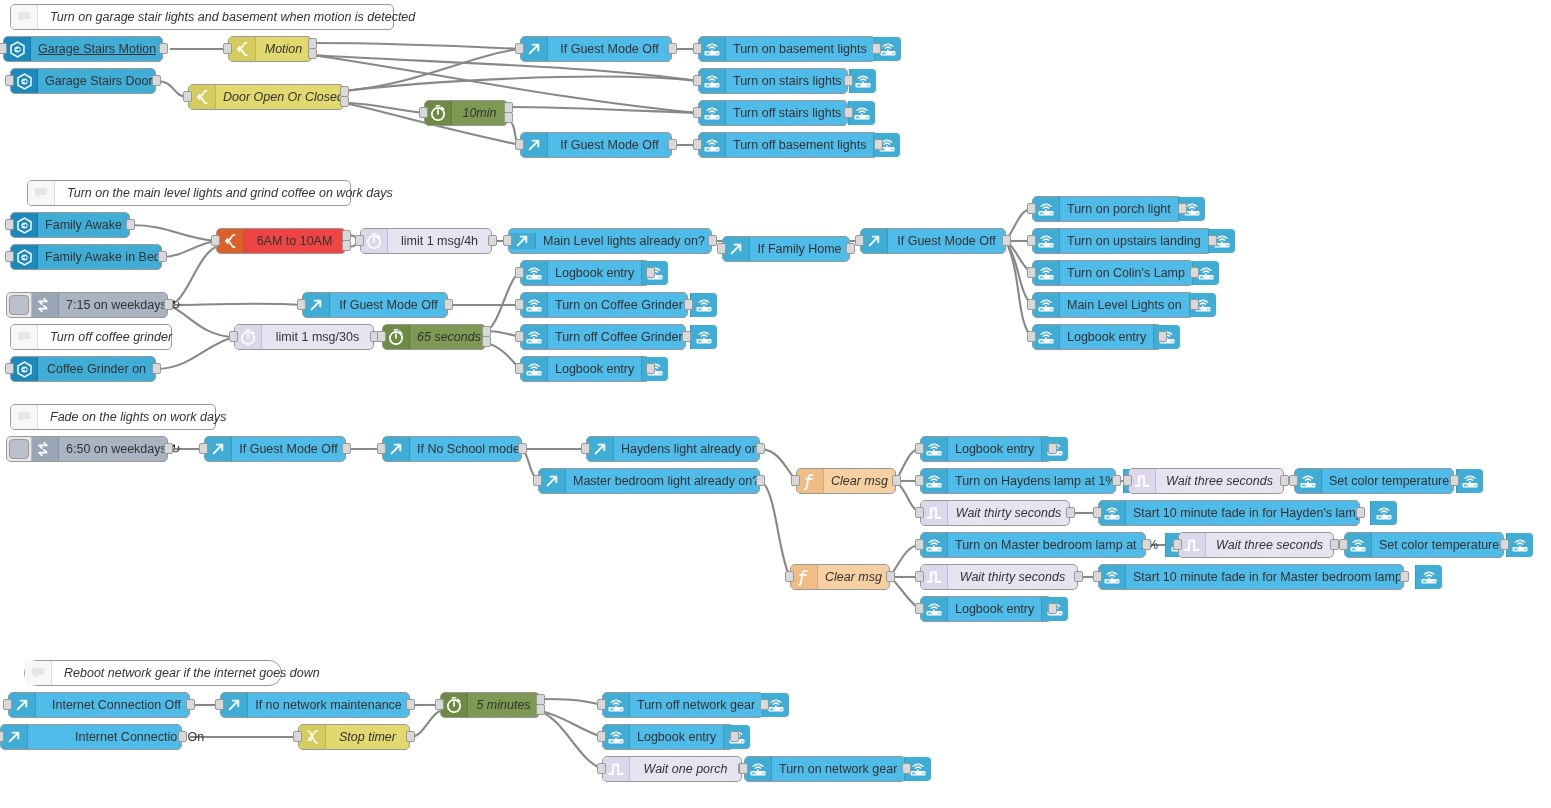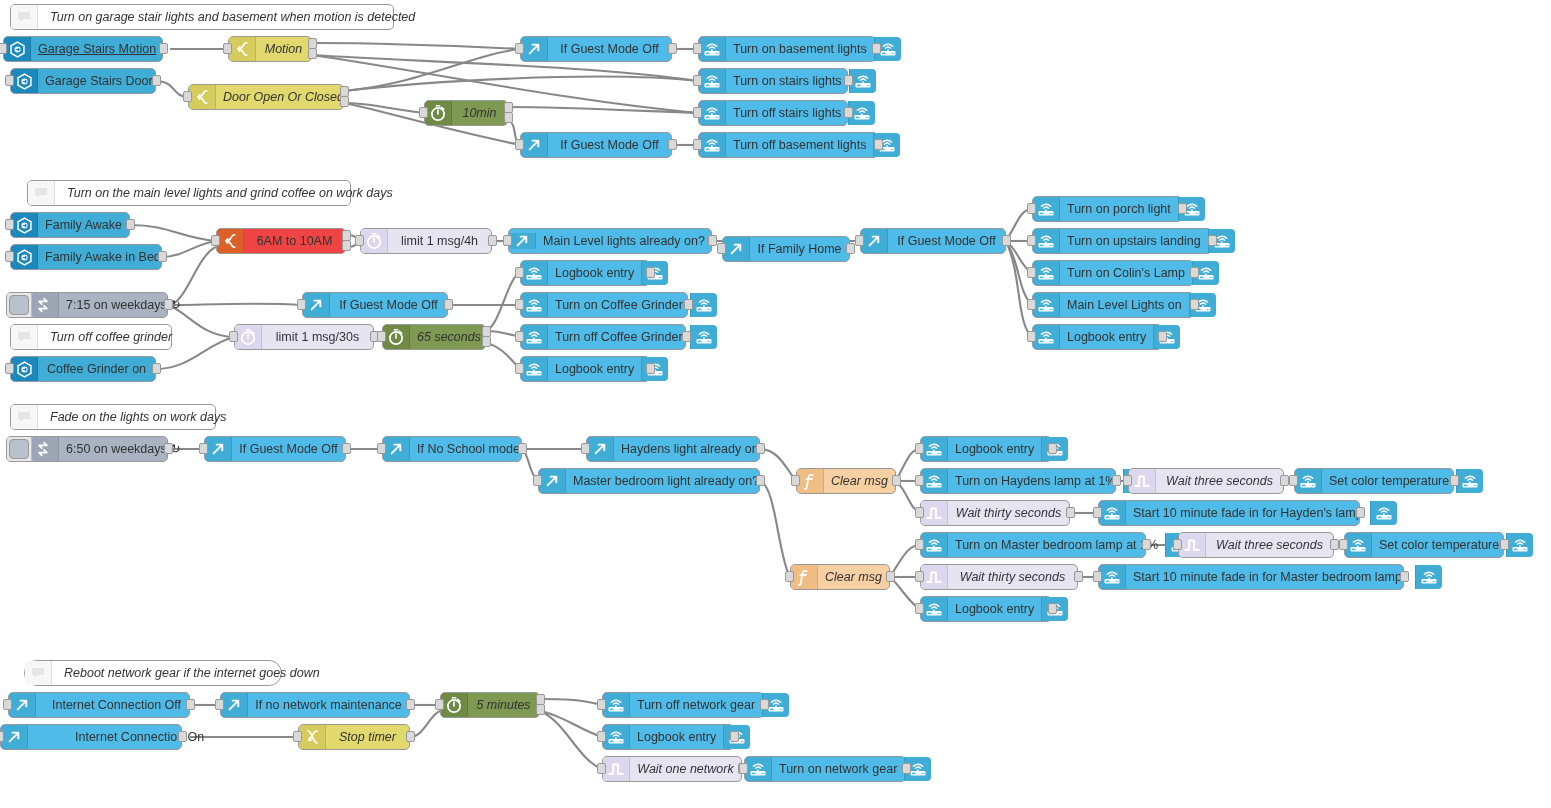--- a/index.html
+++ b/index.html
@@ -1250,21 +1250,21 @@
         </div>
         <div class="port in"></div>
         <div class="port out"></div>
       </div>
       <div class="node n-delay italic" style="left: 602px; top: 756px; width: 140px;">
         <div class="ibox">
           <svg width="18" height="16" viewBox="0 0 20 18">
             <path d="M2.5 14.5 H6.8 V4 H12.2 V14.5 H17.5" stroke="white" stroke-width="2.3" fill="none" stroke-linejoin="round" stroke-linecap="round"></path>
           </svg>
         </div>
-        <div class="lbl">Wait one network</div>
+        <div class="lbl">Wait one porch</div>
         <div class="port in"></div>
         <div class="port out"></div>
       </div>
       <div class="node n-api" style="left: 744px; top: 756px; width: 162px;">
         <div class="ibox">
           <svg width="20" height="16" viewBox="0 0 24 20">
             <path d="M6.2 6.6 A8.2 8.2 0 0 1 17.8 6.6" stroke="white" stroke-width="1.9" fill="none" stroke-linecap="round"></path>
             <path d="M8.8 9.1 A4.6 4.6 0 0 1 15.2 9.1" stroke="white" stroke-width="1.7" fill="none" stroke-linecap="round"></path>
             <circle cx="12" cy="11.4" r="1.1" fill="white"></circle>
             <rect x="2.6" y="12.6" width="18.8" height="5.4" rx="1" fill="white"></rect>

